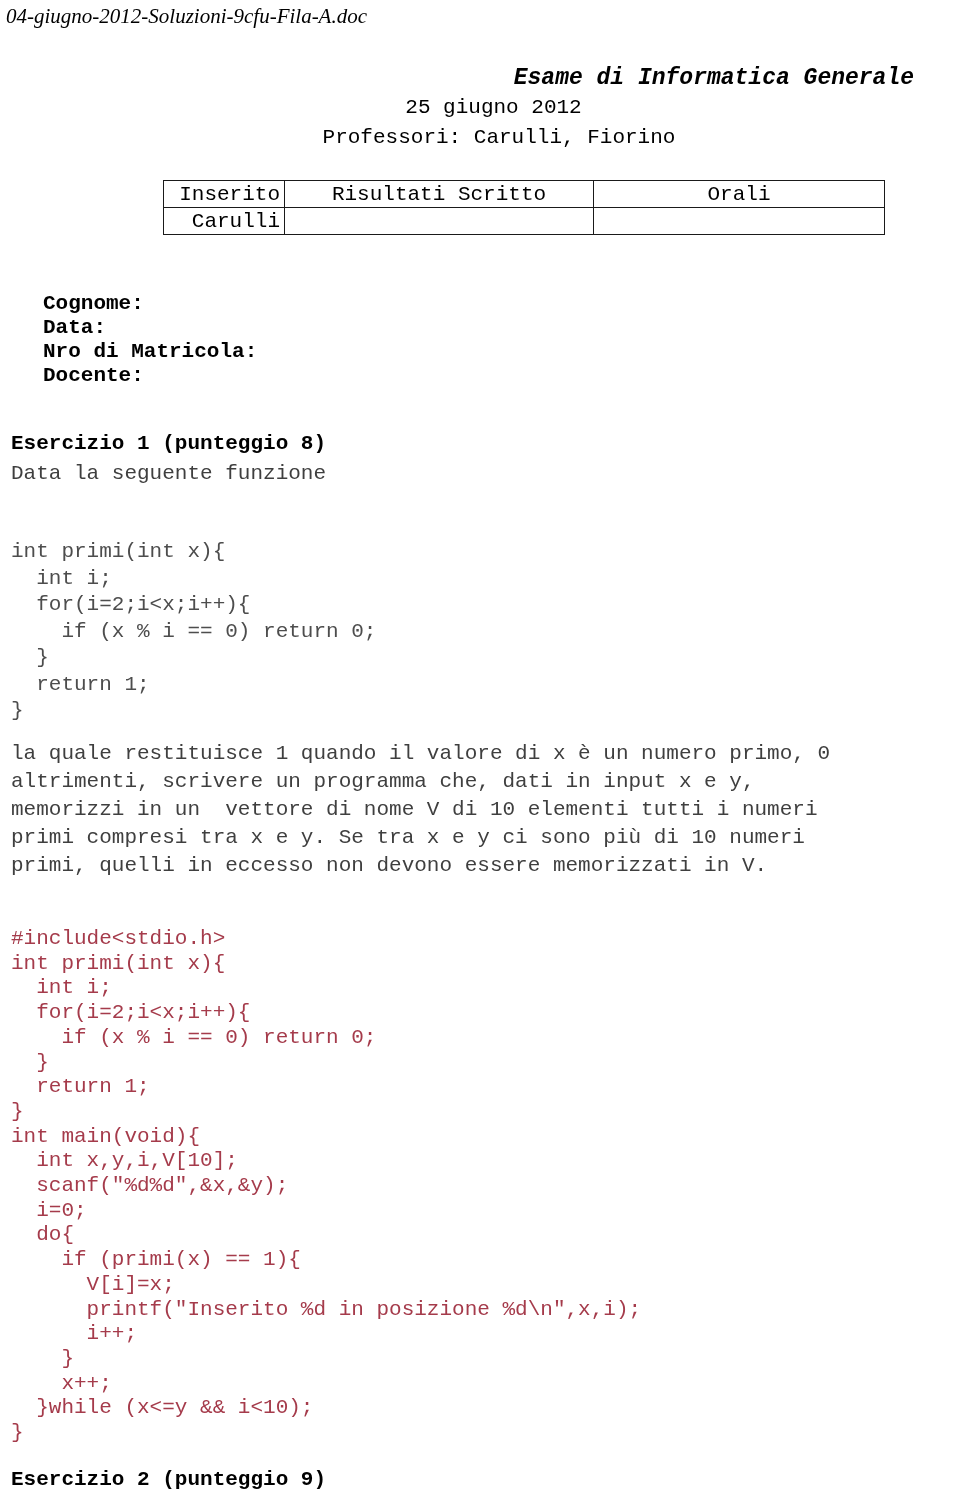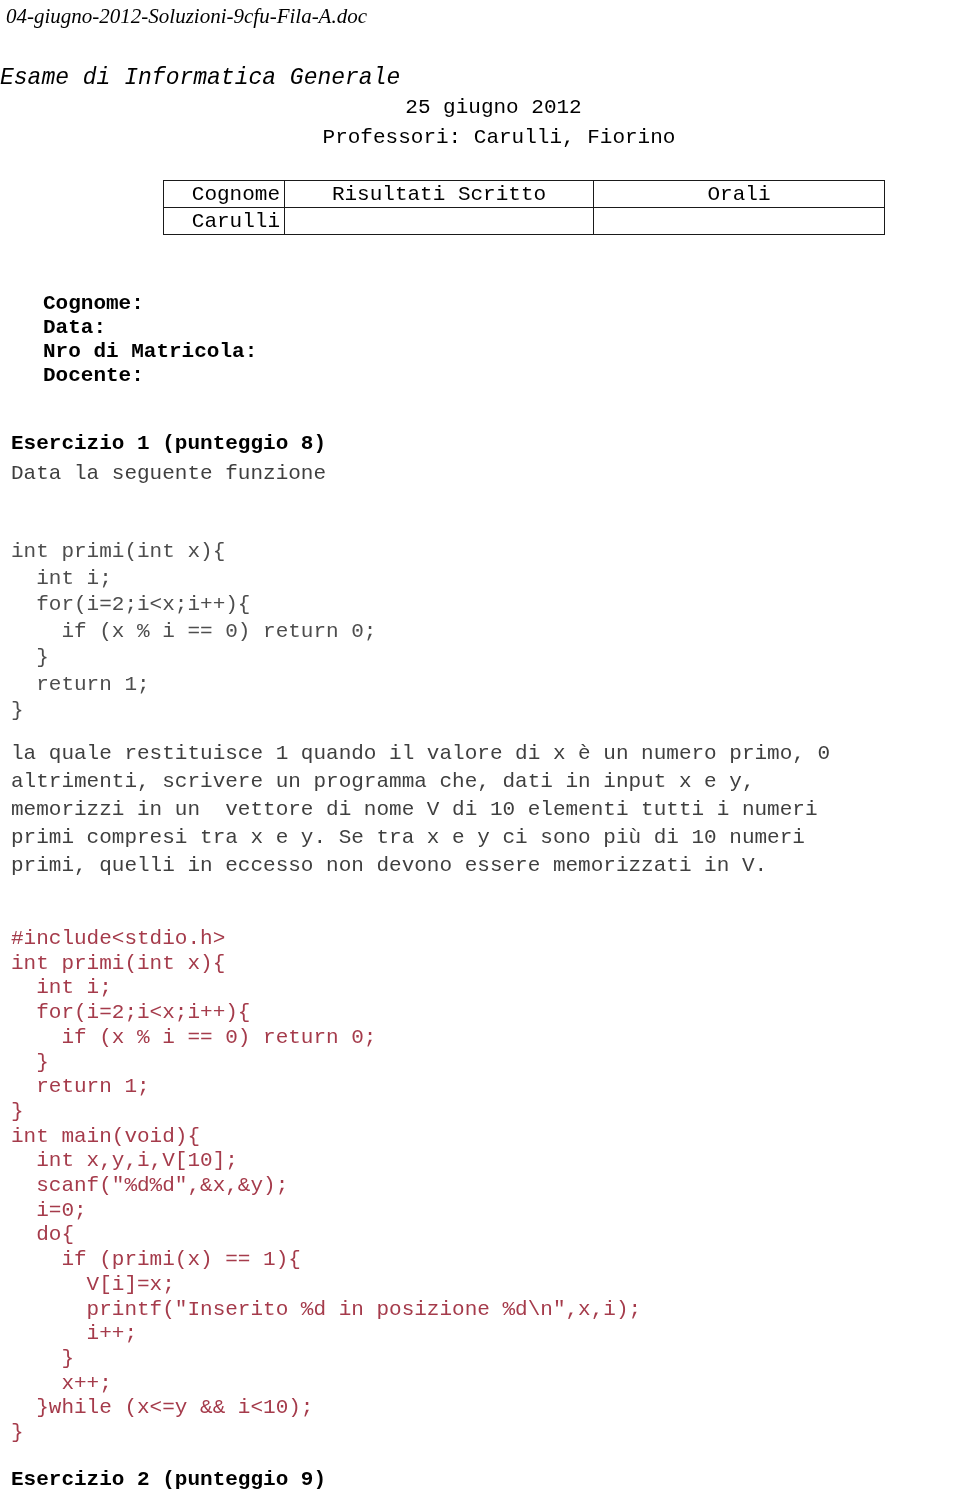--- a/index.html
+++ b/index.html
@@ -39,28 +39,28 @@
   
   .title-block {
     position: absolute;
     top: 64px;
     left: 0;
     width: 960px;
     text-align: center;
   }
   .exam-title {
     font-size: 23px;
-    font-weight: normal;
+    font-weight: bold;
     font-style: italic;
     color: #000000;
     line-height: 29px;
     white-space: pre;
     display: block;
-    text-align: left;
-    padding-right: 60px;
+    text-align: right;
+    padding-right: 46px;
   }
   .exam-date {
     font-size: 21px;
     color: #000000;
     line-height: 30px;
     display: block;
     text-align: center;
     padding-left: 27px;
   }
   .exam-profs {
@@ -185,21 +185,21 @@
 
   <div class="title-block">
     <span class="exam-title">Esame di Informatica Generale</span>
     <span class="exam-date">25 giugno 2012</span>
     <span class="exam-profs">Professori: Carulli, Fiorino</span>
   </div>
 
   <table class="results-table">
     <tbody>
       <tr>
-        <td class="col-docente">Cognome</td>
+        <td class="col-docente">Inserito</td>
         <td class="col-scritto">Risultati Scritto</td>
         <td class="col-orali">Orali</td>
       </tr>
       <tr>
         <td class="col-docente">Carulli</td>
         <td class="col-scritto cell-empty"></td>
         <td class="col-orali cell-empty"></td>
       </tr>
     </tbody>
   </table>

